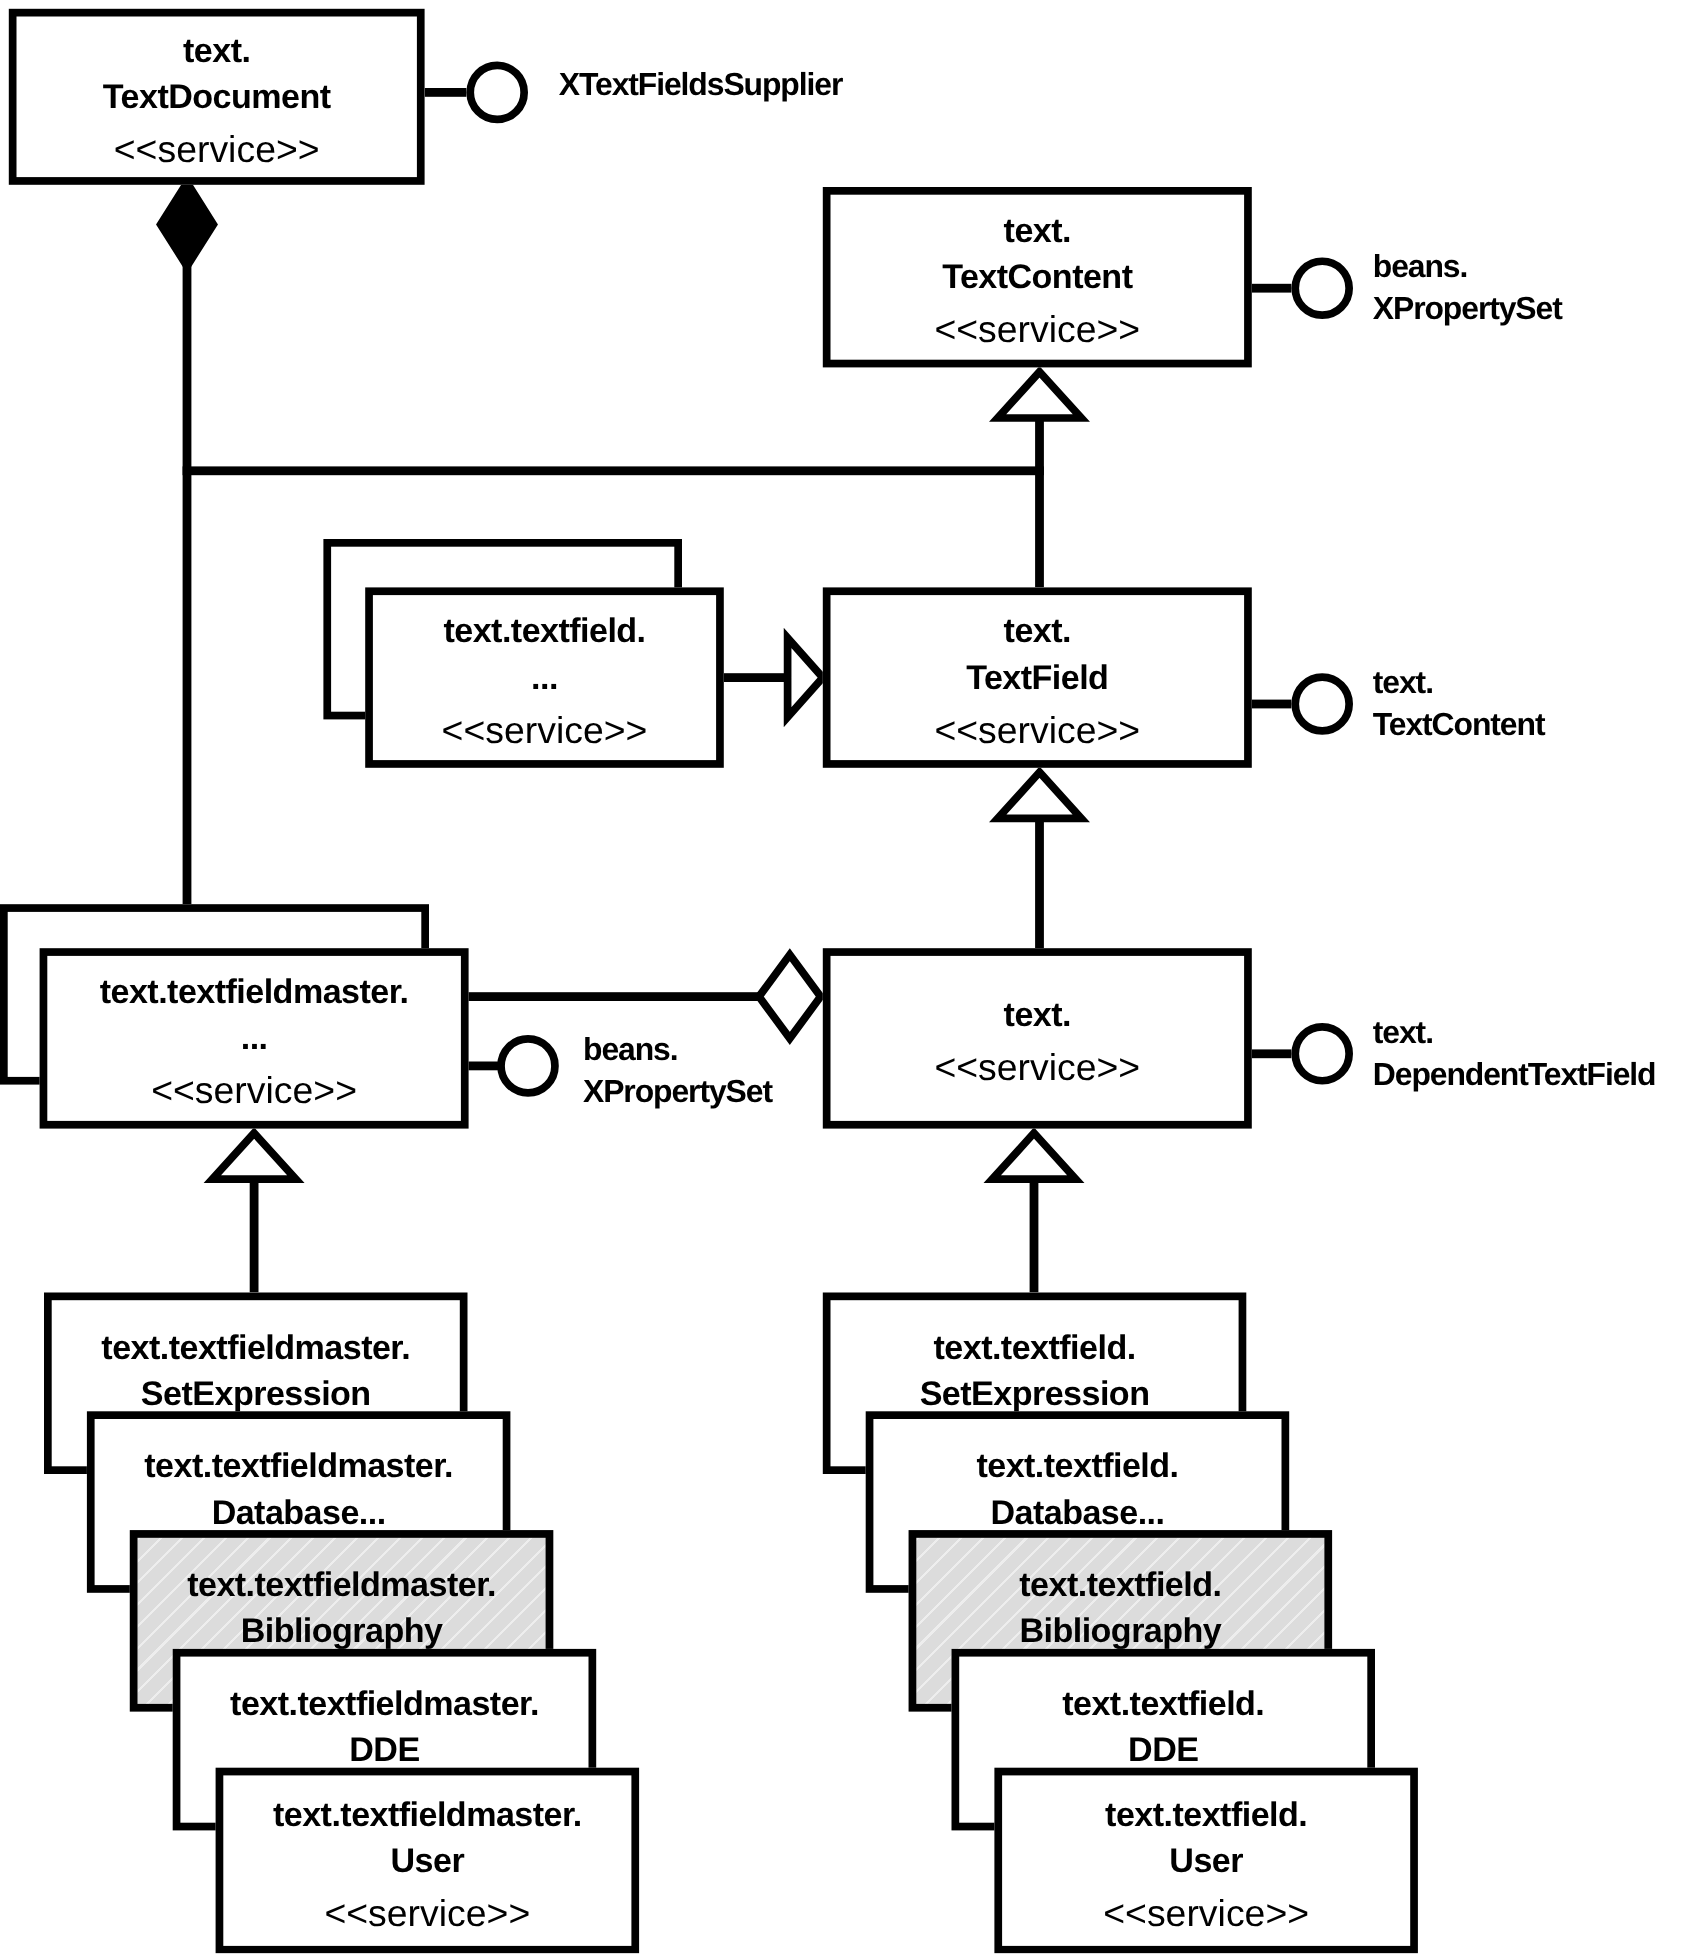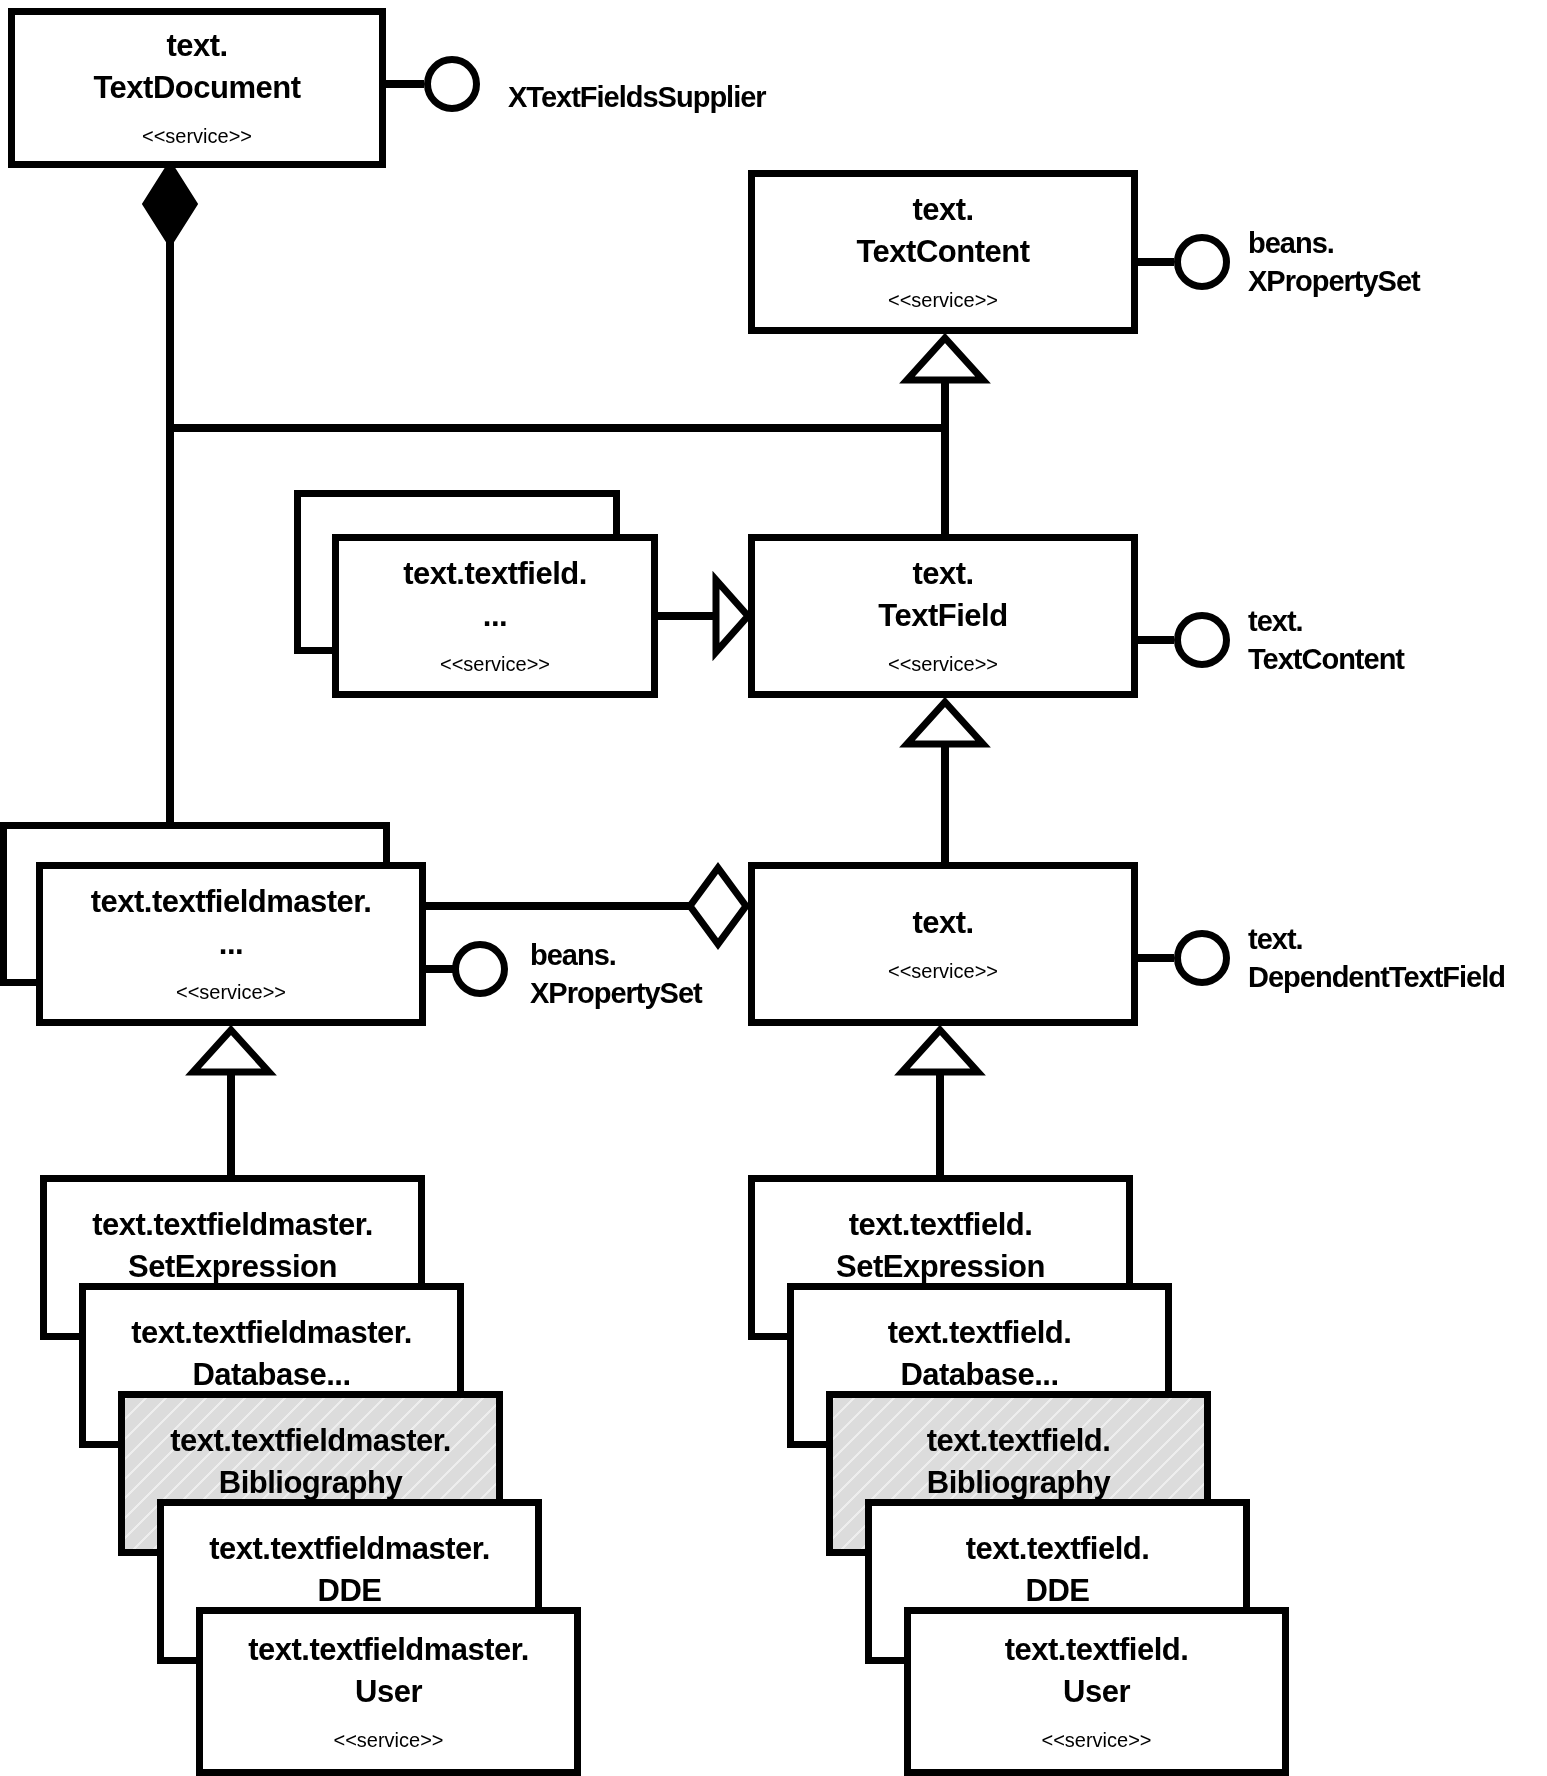--- a/index.html
+++ b/index.html
@@ -6,21 +6,21 @@
   #canvas{
     position:relative;width:1547px;height:1776px;background:#ffffff;overflow:hidden;
     font-family:"Liberation Sans","DejaVu Sans",sans-serif;color:#000;
   }
   .box{
     position:absolute;background:#fff;border:7px solid #000;box-sizing:border-box;
     display:flex;flex-direction:column;align-items:center;justify-content:center;
     text-align:center;z-index:30;
   }
   .box .l{font-weight:bold;font-size:31px;line-height:42px;letter-spacing:-0.5px;white-space:nowrap;}
-  .box .st{font-size:20px;line-height:30px;margin-top:12px;font-weight:normal;letter-spacing:0;}
+  .box .st{font-size:34px;line-height:30px;margin-top:12px;font-weight:normal;letter-spacing:0;}
   .box.stacked{justify-content:flex-start;padding-top:22px;}
   .box.gray{background:#dcdcdc;background-image:repeating-linear-gradient(135deg,rgba(255,255,255,0.5) 0 2px,rgba(0,0,0,0) 2px 14px);}
   .hline,.vline{position:absolute;background:#000;z-index:10;}
   .hline{height:8px;}
   .vline{width:8px;}
   .lolli{
     position:absolute;width:56px;height:56px;border:7px solid #000;border-radius:50%;
     background:#fff;box-sizing:border-box;z-index:25;
   }
   .iface{
@@ -57,21 +57,21 @@
     <polygon points="231,1030 269,1072 193,1072" fill="#fff" stroke="#000" stroke-width="7"></polygon>
     <polygon points="940,1030 978,1072 902,1072" fill="#fff" stroke="#000" stroke-width="7"></polygon>
   </svg>
 
   <div class="lolli" style="left:424px;top:56px;"></div>
   <div class="lolli" style="left:1174px;top:234px;"></div>
   <div class="lolli" style="left:1174px;top:612px;"></div>
   <div class="lolli" style="left:452px;top:941px;"></div>
   <div class="lolli" style="left:1174px;top:930px;"></div>
 
-  <div class="iface" style="left:508px;top:77px;line-height:40px;text-align:center;">
+  <div class="iface" style="left:508px;top:57px;line-height:40px;text-align:center;">
     <span>XTextFieldsSupplier</span>
   </div>
   <div class="iface" style="left:1248px;top:224px;">
     <div>beans.</div>
     <div>XPropertySet</div>
   </div>
   <div class="iface" style="left:1248px;top:602px;">
     <div>text.</div>
     <div>TextContent</div>
   </div>

